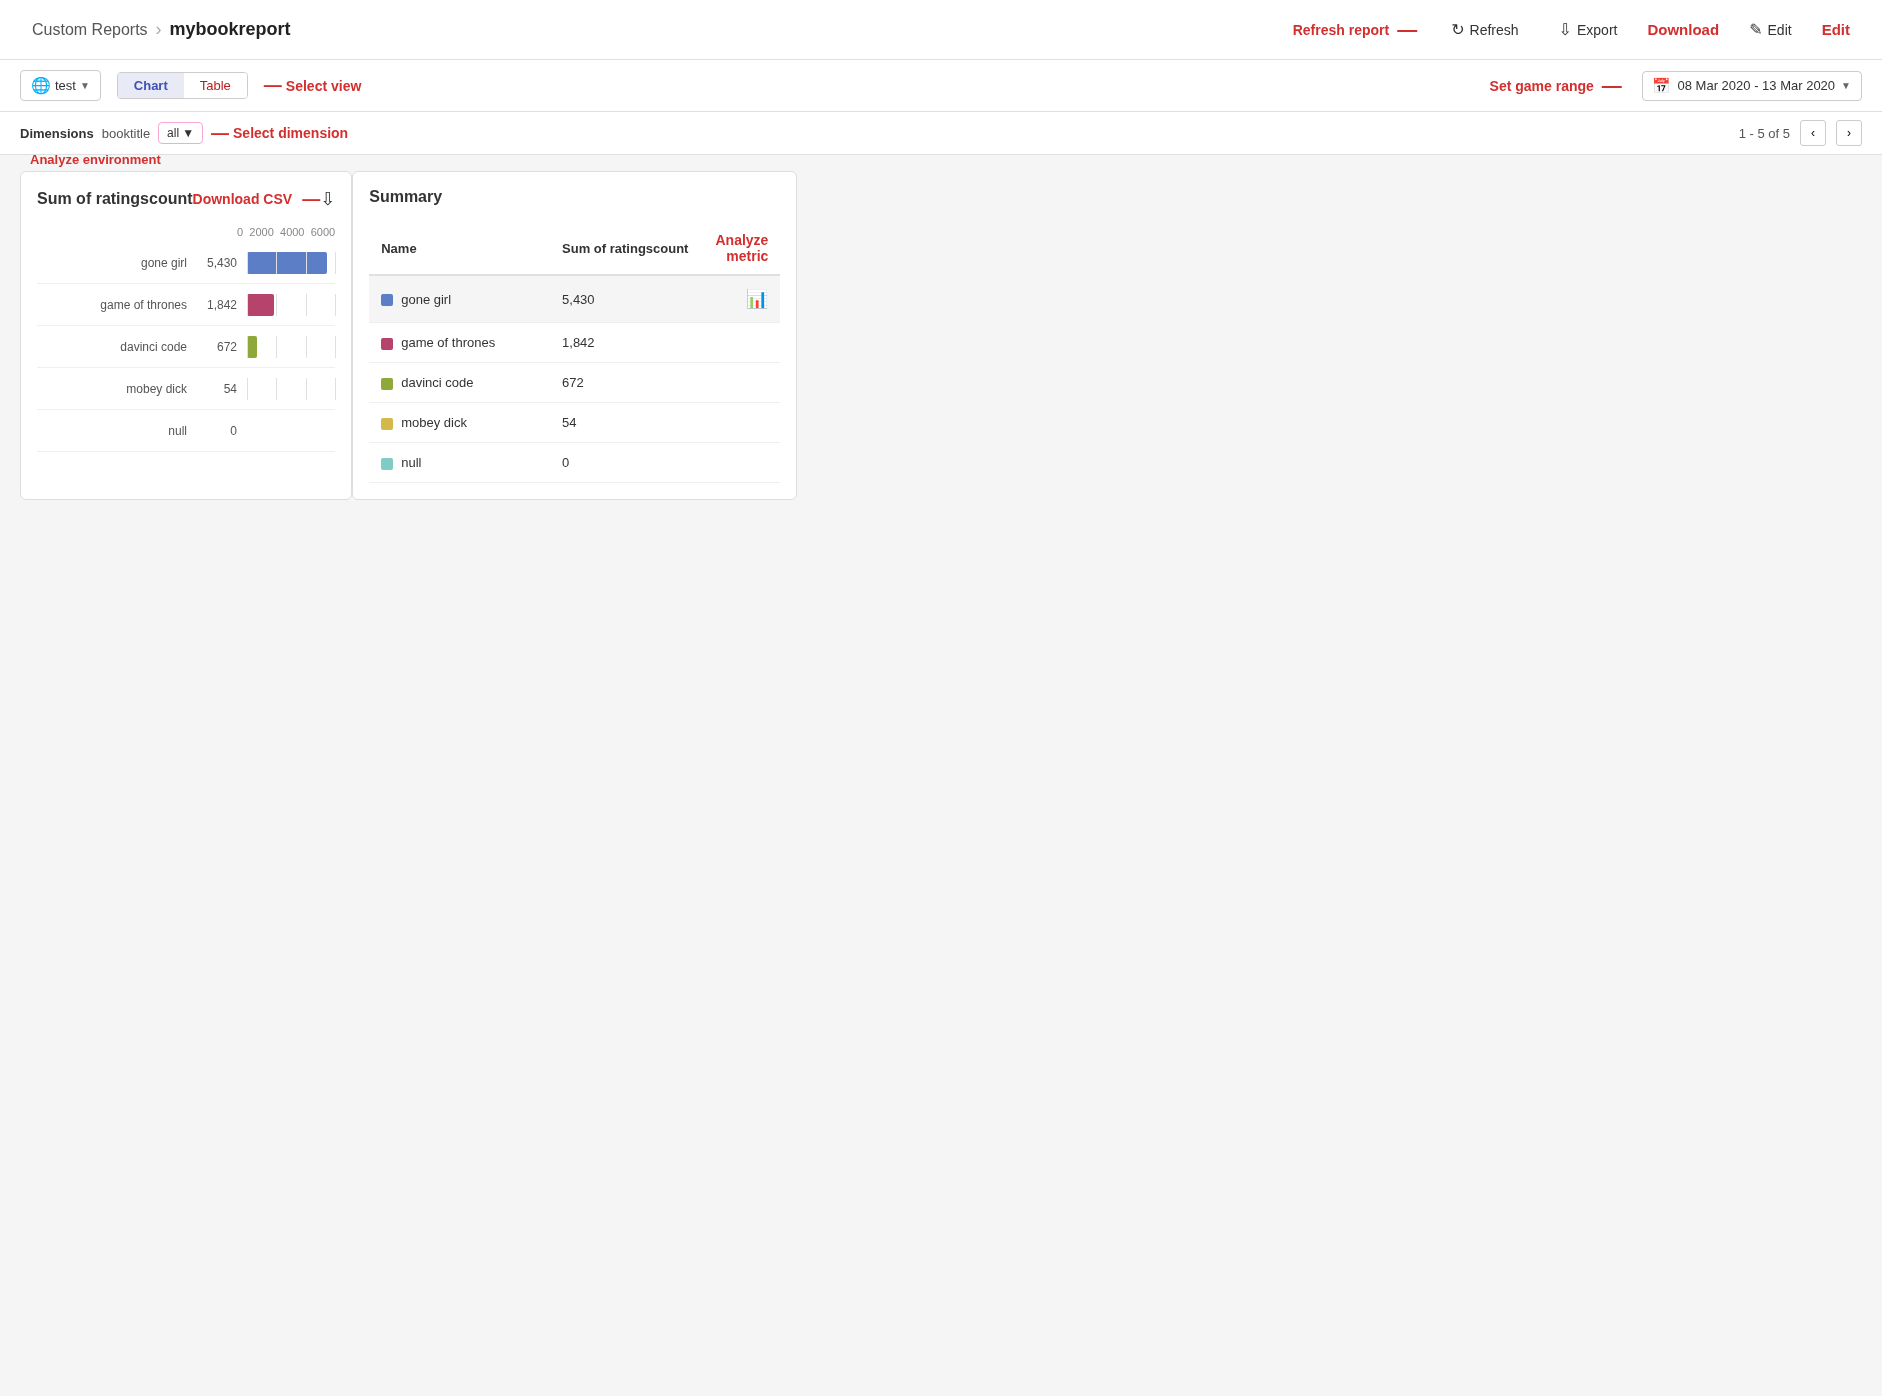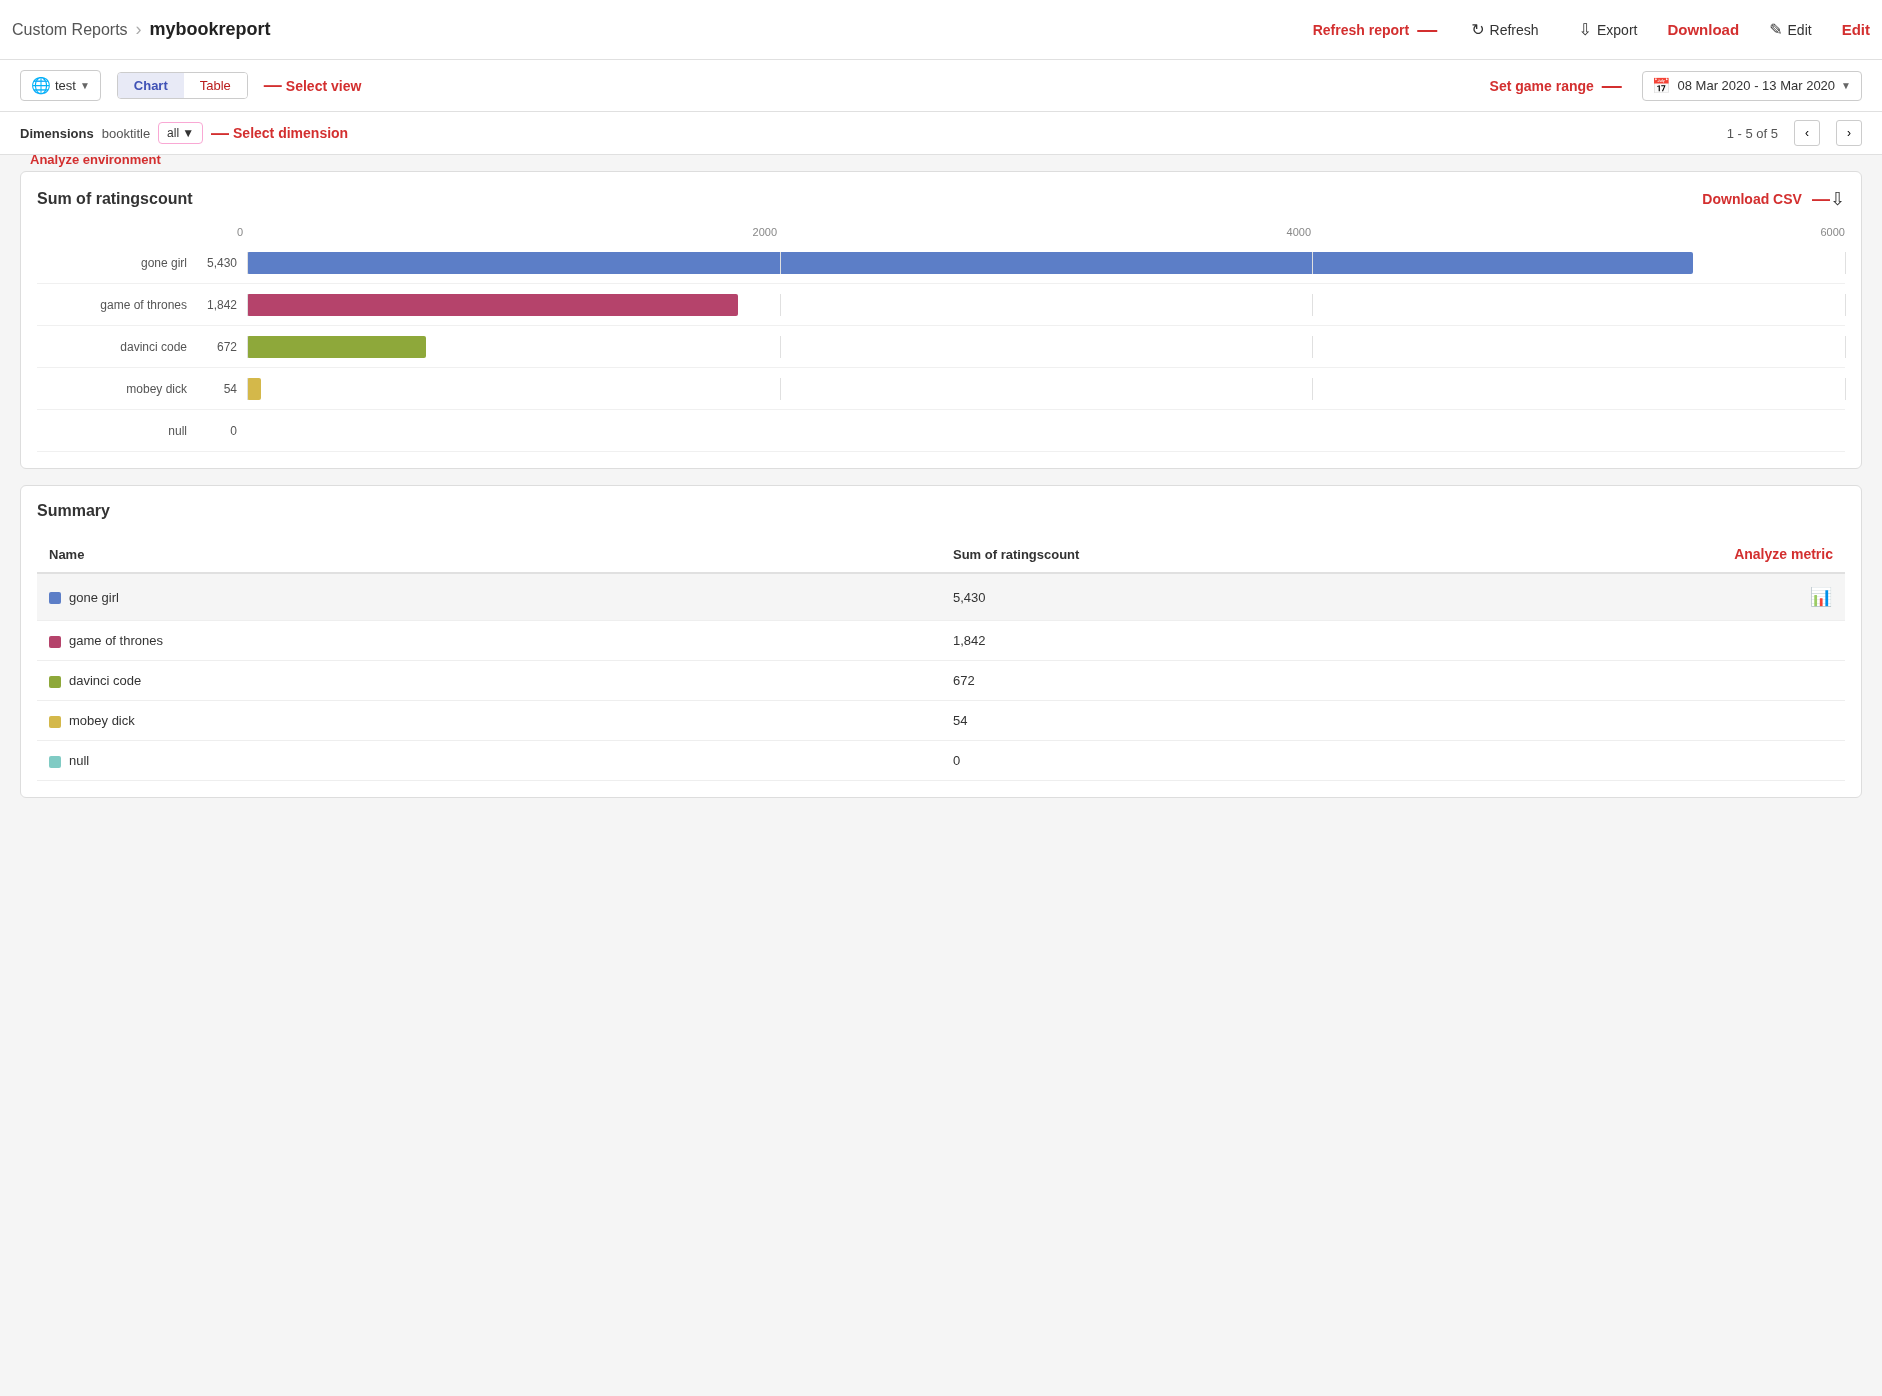--- a/index.html
+++ b/index.html
@@ -1,18 +1,18 @@
 <!DOCTYPE html>
 <html><head>
   <meta charset="utf-8">
   <style>
     * { box-sizing: border-box; margin: 0; padding: 0; }
     body { font-family: -apple-system, BlinkMacSystemFont, 'Segoe UI', sans-serif; background: #f5f5f5; color: #333; font-size: 14px; }
 
-    .header { display: flex; align-items: center; padding: 14px 12px; background: #fff; border-bottom: 1px solid #e0e0e0; }
+    .header { display: flex; align-items: center; padding: 14px 32px; background: #fff; border-bottom: 1px solid #e0e0e0; }
     .breadcrumb { display: flex; align-items: center; gap: 8px; flex: 1; }
     .breadcrumb-parent { font-size: 16px; color: #555; }
     .breadcrumb-sep { color: #aaa; font-size: 18px; }
     .breadcrumb-current { font-size: 18px; font-weight: 600; color: #222; }
     .header-actions { display: flex; align-items: center; gap: 20px; }
     .action-btn { display: flex; align-items: center; gap: 5px; cursor: pointer; color: #333; font-size: 14px; padding: 6px 10px; border-radius: 4px; background: none; border: none; }
     .action-icon { font-size: 16px; }
 
     .toolbar { display: flex; align-items: center; padding: 10px 20px; background: #fff; border-bottom: 1px solid #e0e0e0; gap: 16px; }
     .env-selector { display: flex; align-items: center; gap: 4px; border: 1px solid #ccc; border-radius: 4px; padding: 5px 10px; cursor: pointer; background: #fff; }
@@ -23,24 +23,24 @@
     .view-tab { padding: 5px 16px; cursor: pointer; background: #fff; border: none; font-size: 13px; color: #b91c1c; }
     .view-tab.active { background: #e8eaf6; color: #3f51b5; font-weight: 600; }
     .toolbar-spacer { flex: 1; }
     .date-picker { display: flex; align-items: center; gap: 6px; border: 1px solid #ccc; border-radius: 4px; padding: 5px 10px; cursor: pointer; background: #fff; font-size: 13px; }
     .calendar-icon { font-size: 15px; color: #555; }
 
     .dimensions-bar { display: flex; align-items: center; padding: 8px 20px; background: #fff; border-bottom: 1px solid #e0e0e0; gap: 8px; }
     .dim-label { font-weight: 700; font-size: 13px; }
     .dim-value { font-size: 13px; color: #555; }
     .dim-dropdown { display: flex; align-items: center; gap: 3px; border: 1px solid #f9a8d4; border-radius: 4px; padding: 3px 8px; cursor: pointer; font-size: 12px; background: #fff; }
-    .pagination { margin-left: auto; display: flex; align-items: center; gap: 16px; font-size: 13px; color: #555; justify-content: center; }
+    .pagination { margin-left: auto; display: flex; align-items: center; gap: 10px; font-size: 13px; color: #555; justify-content: center; }
     .page-btn { border: 1px solid #ccc; border-radius: 3px; width: 26px; height: 26px; display: flex; align-items: center; justify-content: center; cursor: pointer; background: #fff; font-size: 12px; }
 
-    .main { padding: 16px 20px; display: flex; flex-direction: column; gap: 16px; }
+    .main { padding: 16px 20px; display: flex; gap: 0; }
 
     .card { background: #fff; border: 1px solid #ddd; border-radius: 6px; padding: 16px; }
     .card-header { display: flex; align-items: center; margin-bottom: 16px; }
     .card-title { font-size: 16px; font-weight: 700; flex: 1; }
     .download-icon { font-size: 18px; color: #333; cursor: pointer; }
 
     
     .chart-area { position: relative; }
     .chart-axis-labels { display: flex; justify-content: space-between; padding: 0 0 4px 200px; font-size: 11px; color: #888; }
     .chart-rows { display: flex; flex-direction: column; gap: 0; }

